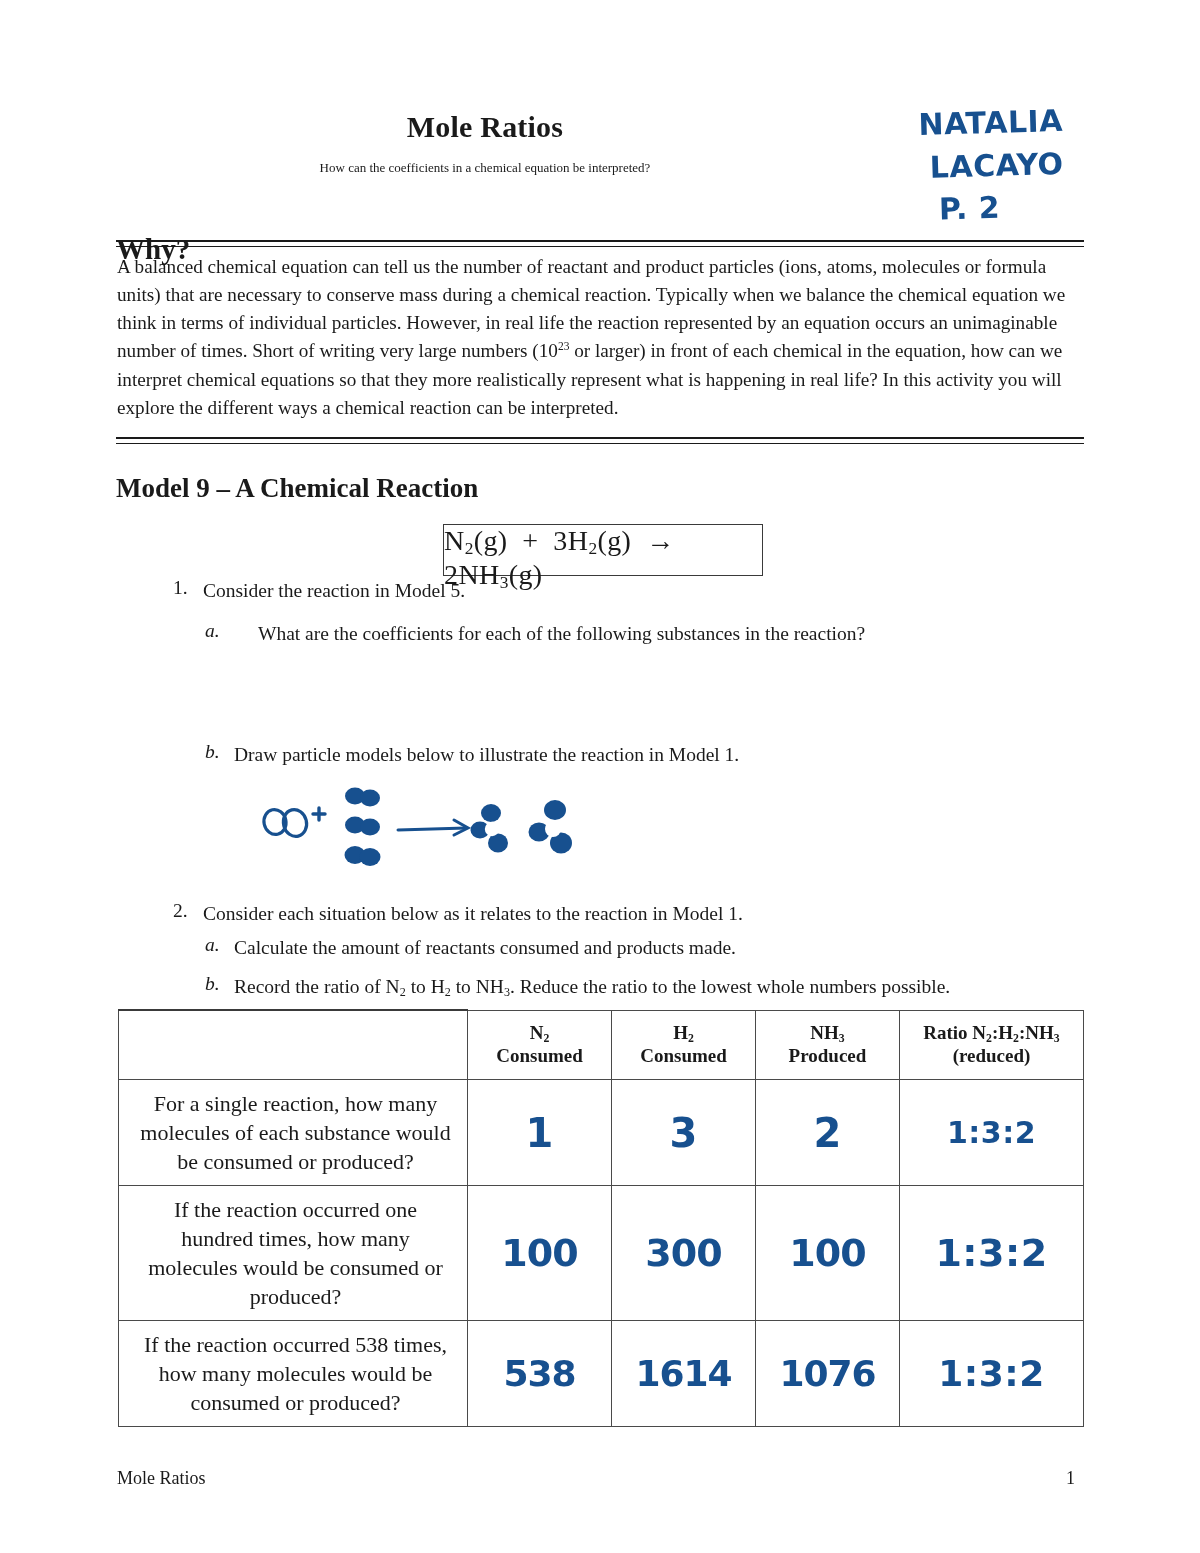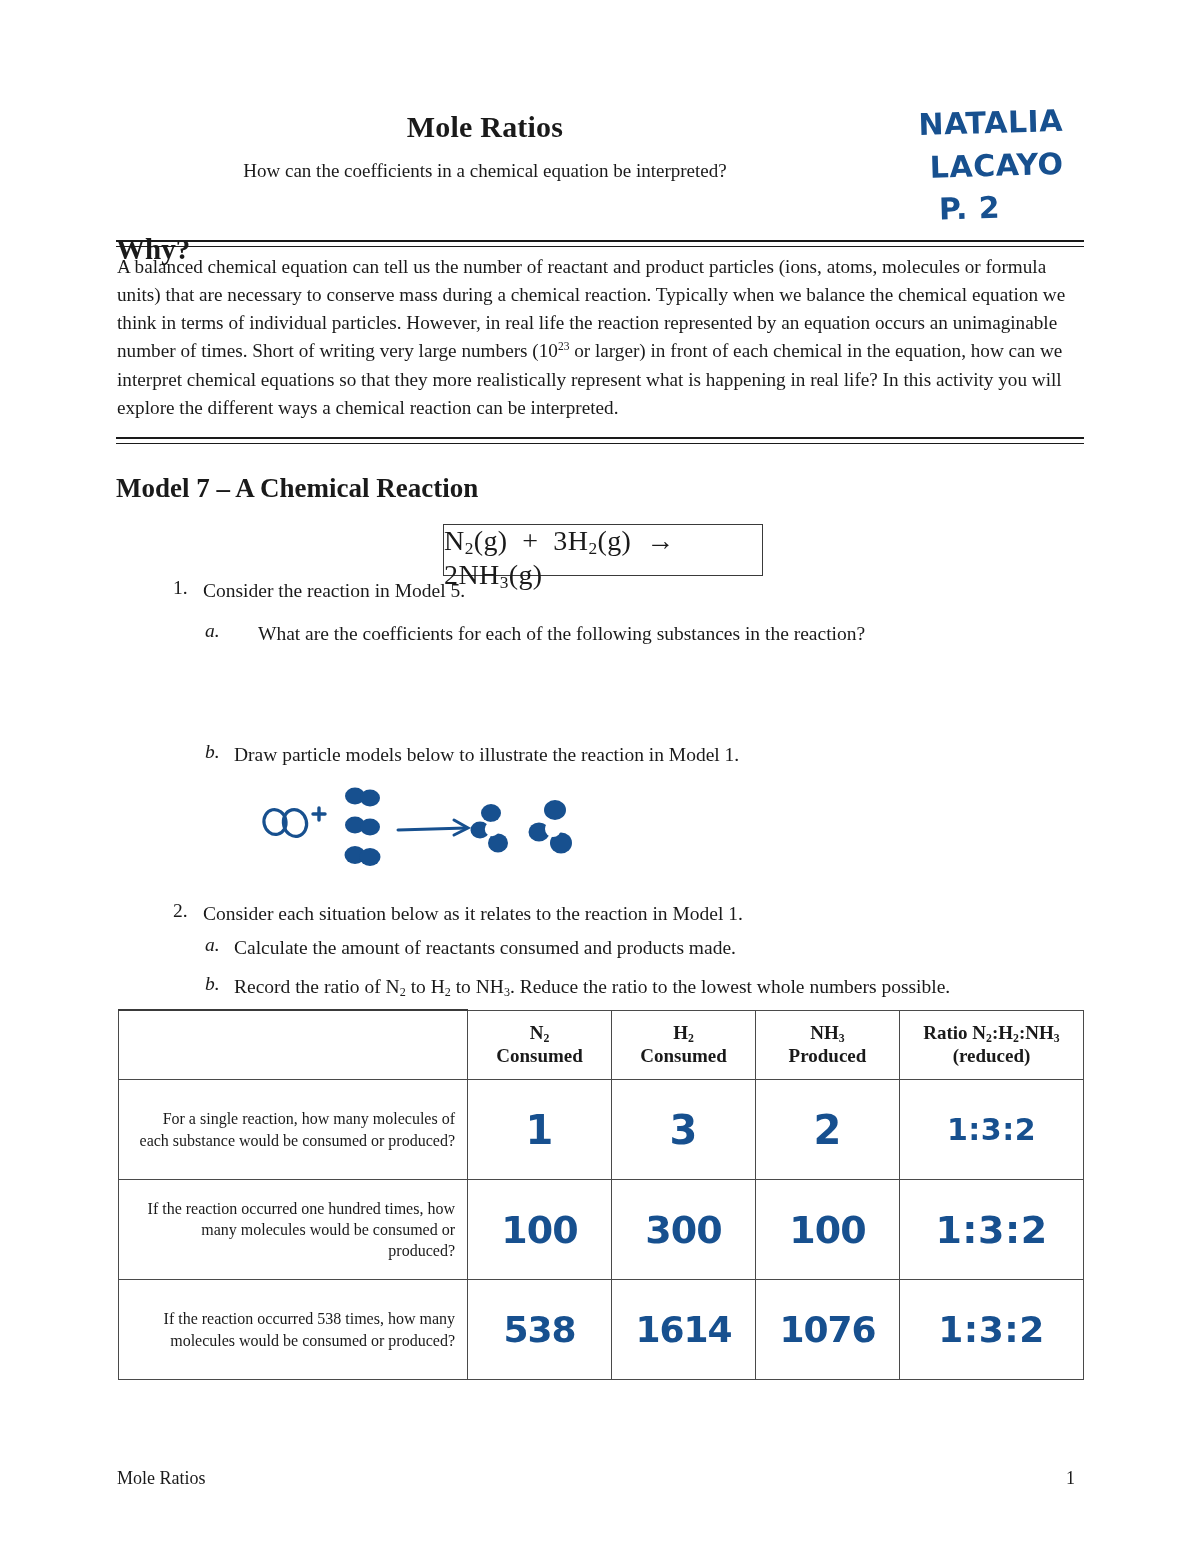--- a/index.html
+++ b/index.html
@@ -33,21 +33,21 @@
     font-size: 30px;
     font-weight: bold;
     letter-spacing: .2px;
   }
   .subtitle {
     position: absolute;
     left: 115px;
     top: 160px;
     width: 740px;
     text-align: center;
-    font-size: 19px;
+    font-size: 13px;
   }
 
   
   .ink {
     color: #17508f;
     font-family: "DejaVu Sans", sans-serif;
     font-weight: bold;
   }
   .hw-name {
     position: absolute;
@@ -199,24 +199,24 @@
     line-height: 1.2;
   }
   .tbl thead th.blank { border-top: 2.2px solid #3a3a3a; }
   .tbl .c-prompt { width: 348px; }
   .tbl .c-n2    { width: 143px; }
   .tbl .c-h2    { width: 143px; }
   .tbl .c-nh3   { width: 143px; }
   .tbl .c-ratio { width: 183px; }
 
   .tbl tbody td.prompt {
-    font-size: 16px;
+    font-size: 22px;
     line-height: 1.32;
     padding: 9px 12px 9px 17px;
-    text-align: right;
+    text-align: center;
     vertical-align: middle;
   }
   .tbl tbody tr { height: 100px; }
   .tbl tbody td.ansc {
     text-align: center;
     font-family: "DejaVu Sans", sans-serif;
     font-weight: bold;
     color: #17508f;
   }
   .a-big   { font-size: 40px; }
@@ -252,21 +252,21 @@
     <div>NATALIA</div>
     <div>LACAYO</div>
     <div>P. 2</div>
   </div>
 
   <div class="why-heading">Why?</div>
   <div class="rule rule-top"></div>
   <div class="why-body"><span>A balanced chemical equation can tell us the number of reactant and product particles (ions, atoms, molecules or formula units) that are necessary to conserve mass during a chemical reaction. Typically when we balance the chemical equation we think in terms of individual particles. However, in real life the reaction represented by an equation occurs an unimaginable number of times. Short of writing very large numbers (10</span><sup>23</sup><span> or larger) in front of each chemical in the equation, how can we interpret chemical equations so that they more realistically represent what is happening in real life? In this activity you will explore the different ways a chemical reaction can be interpreted.</span></div>
   <div class="rule rule-bot"></div>
 
-  <div class="model-heading">Model 7 – A Chemical Reaction</div>
+  <div class="model-heading">Model 9 – A Chemical Reaction</div>
   <div class="eqn-box">
     <span>N<sub>2</sub>(g)&nbsp; +&nbsp; 3H<sub>2</sub>(g)&nbsp; →&nbsp; 2NH<sub>3</sub>(g)</span>
   </div>
 
   <div class="q-num q1-num">1.</div>
   <div class="q q1">Consider the reaction in Model 5.</div>
 
   <div class="q-num q1a-num">a.</div>
   <div class="q q1a">What are the coefficients for each of the following substances in the reaction?</div>
 

